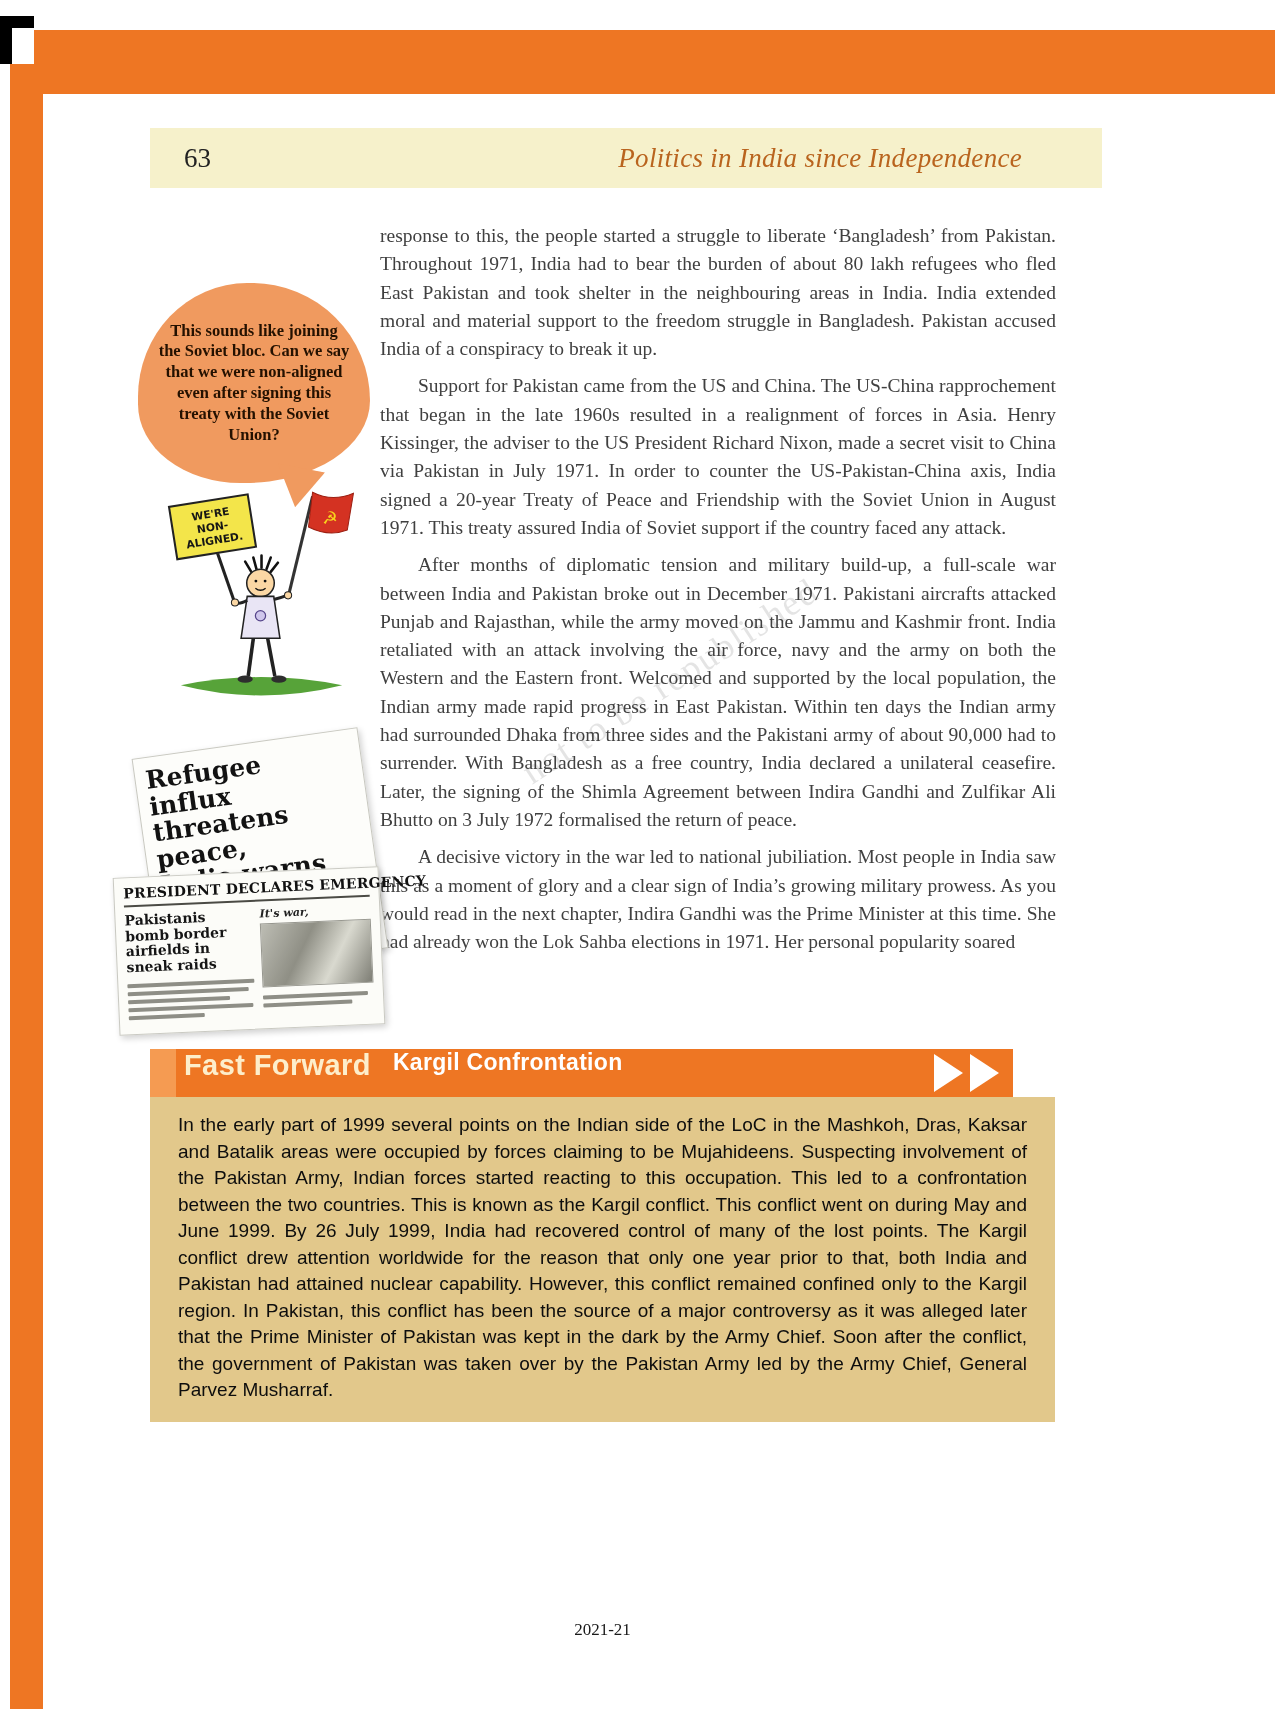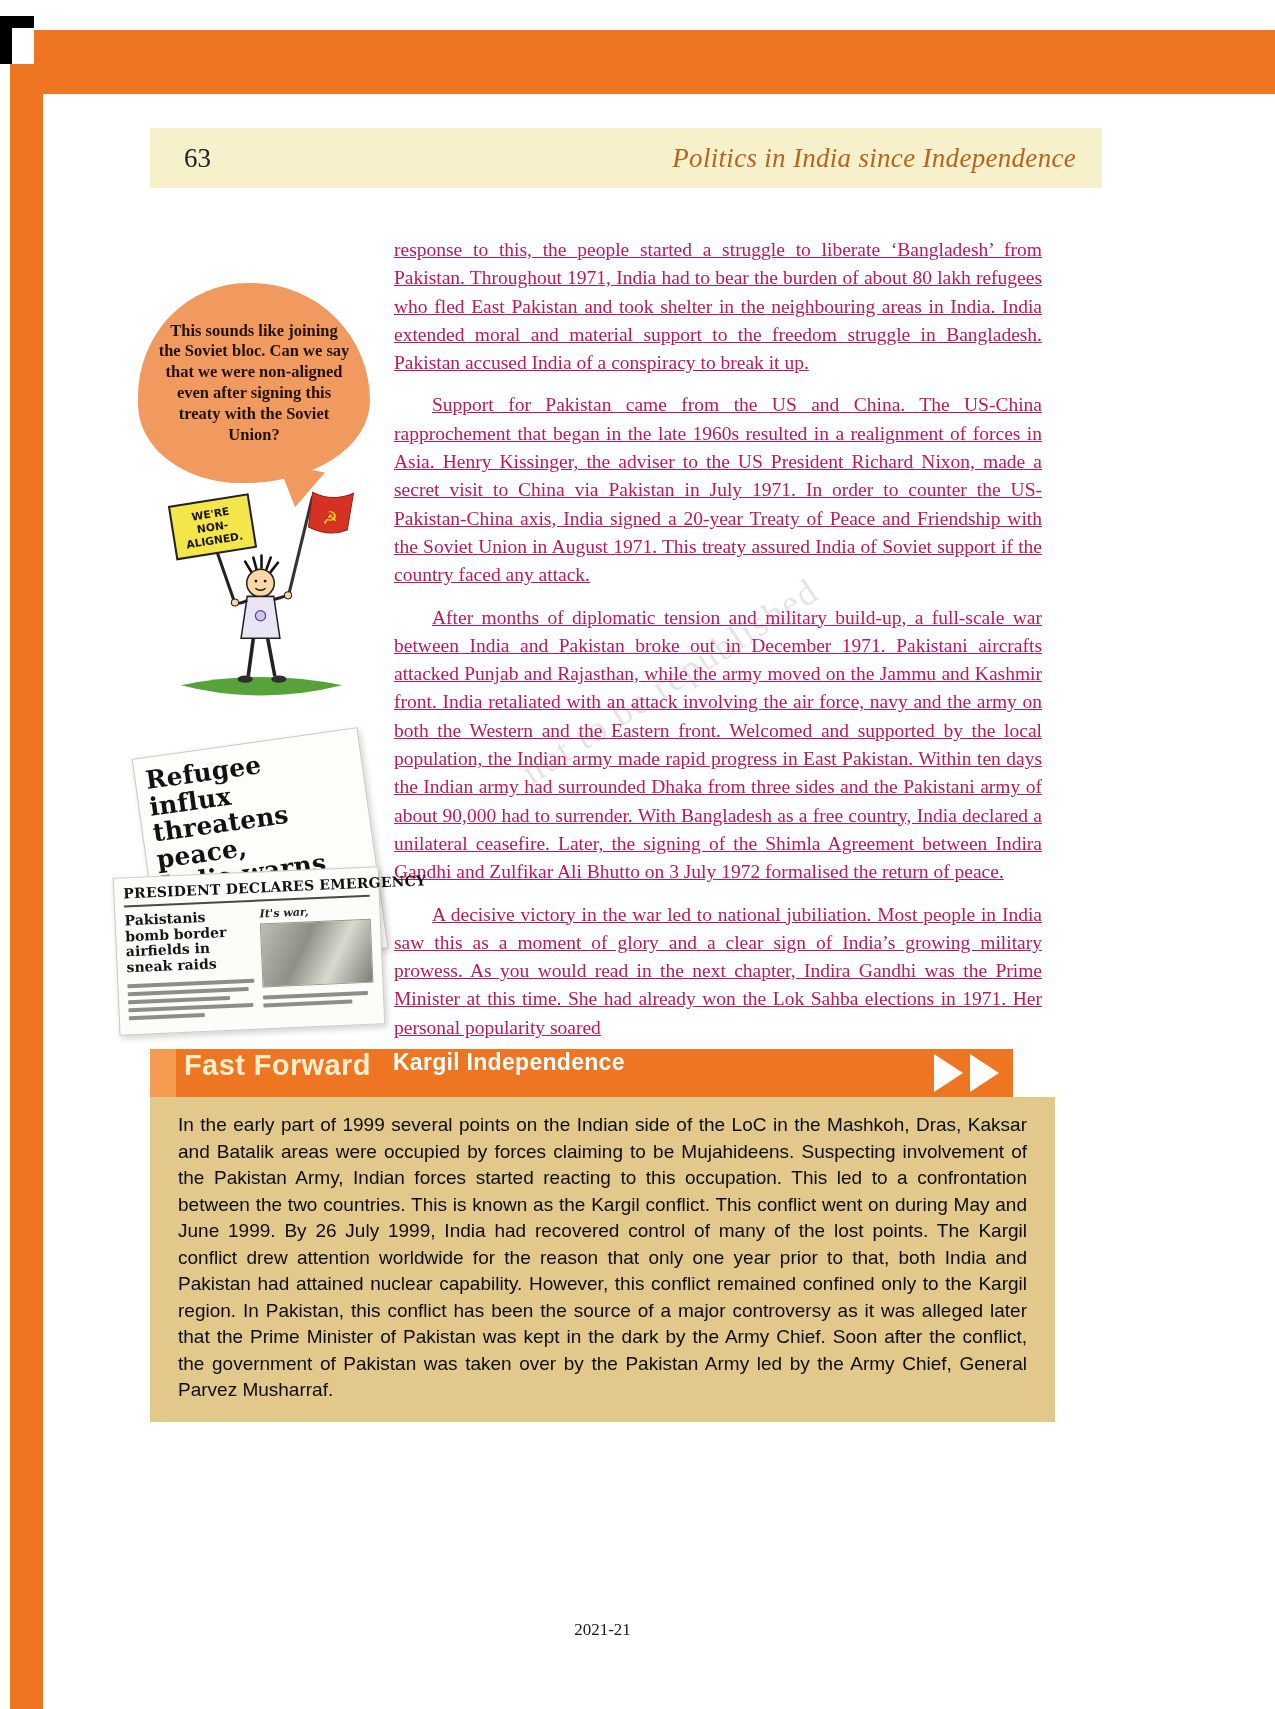--- a/index.html
+++ b/index.html
@@ -9,21 +9,21 @@
   
   .corner-mark{position:absolute;left:0;top:16px;width:34px;height:48px;background:#000;z-index:6;}
   .corner-mark::after{content:'';position:absolute;left:12px;top:12px;width:22px;height:36px;background:#fff;}
   .top-bar{position:absolute;left:10px;right:0;top:30px;height:64px;background:var(--accent,#ee7623);z-index:2;}
   .left-strip{position:absolute;left:10px;top:30px;width:33px;bottom:0;background:var(--accent,#ee7623);z-index:2;}
 
   
   .header-band{position:absolute;left:150px;top:128px;width:952px;height:60px;background:var(--band,#f6f1cb);
                display:flex;align-items:center;justify-content:space-between;z-index:3;}
   .page-num{font-size:27px;color:#222;padding-left:34px;}
-  .running-title{font-style:italic;font-size:27px;color:var(--title-color,#b9641e);padding-right:26px;letter-spacing:.3px;}
+  .running-title{font-style:italic;font-size:27px;color:var(--title-color,#b9641e);padding-right:80px;letter-spacing:.3px;}
 
   
   .watermark{position:absolute;left:400px;top:660px;width:540px;text-align:center;
              transform:rotate(-33deg);font-size:36px;letter-spacing:2px;color:#b9b9b9;opacity:.38;
              z-index:1;pointer-events:none;}
 
   
   .bubble{position:absolute;left:138px;top:283px;width:232px;height:200px;background:var(--bubble,#f09a5f);
           border-radius:48% 52% 55% 45% / 58% 60% 42% 40%;display:flex;align-items:center;justify-content:flex-end;
           padding:14px 20px;box-sizing:border-box;z-index:4;text-align:center;
@@ -53,21 +53,21 @@
   .clip2-body{display:flex;gap:8px;margin-top:6px;}
   .clip2-left{flex:1.15;}
   .clip2-subhead{font-family:"DejaVu Serif",serif;font-weight:bold;font-size:14px;line-height:1.12;color:#151515;}
   .clip2-right{flex:1;}
   .clip2-caption{font-family:"DejaVu Serif",serif;font-weight:bold;font-style:italic;font-size:11px;color:#222;margin-bottom:3px;}
   .clip2-photo{width:100%;height:64px;border:1px solid #96968e;box-sizing:border-box;
                background:linear-gradient(118deg,#bdbdb4 0%,#8f8f85 38%,#d9d9cf 66%,#7d7d74 100%);}
 
   
   .body-col{position:absolute;left:380px;top:222px;width:676px;z-index:2;}
-  .para{margin:14px;font-size:19.5px;line-height:28.3px;color:#be185d;text-align:justify;text-decoration:underline;}
+  .para{margin:0;font-size:19.5px;line-height:28.3px;color:#404040;text-align:justify;}
   .para + .para{margin-top:9px;text-indent:38px;}
 
   
   .ff-banner{position:absolute;left:150px;top:1049px;width:863px;height:48px;background:var(--accent,#ee7623);
              display:flex;align-items:flex-start;z-index:3;}
   .ff-chip{width:26px;height:48px;background:#f59b52;flex:0 0 auto;}
   .ff-label{font-family:"Liberation Sans","DejaVu Sans",sans-serif;font-weight:bold;font-size:29px;
             color:#fdeecb;margin-left:8px;letter-spacing:.4px;}
   .ff-title{font-family:"Liberation Sans","DejaVu Sans",sans-serif;font-weight:bold;font-size:23px;
             color:#ffffff;margin-left:22px;letter-spacing:.3px;}
@@ -177,21 +177,21 @@
   <div class="body-col">
     <p class="para">response to this, the people started a struggle to liberate ‘Bangladesh’ from Pakistan. Throughout 1971, India had to bear the burden of about 80 lakh refugees who fled East Pakistan and took shelter in the neighbouring areas in India. India extended moral and material support to the freedom struggle in Bangladesh. Pakistan accused India of a conspiracy to break it up.</p>
     <p class="para">Support for Pakistan came from the US and China. The US-China rapprochement that began in the late 1960s resulted in a realignment of forces in Asia. Henry Kissinger, the adviser to the US President Richard Nixon, made a secret visit to China via Pakistan in July 1971. In order to counter the US-Pakistan-China axis, India signed a 20-year Treaty of Peace and Friendship with the Soviet Union in August 1971. This treaty assured India of Soviet support if the country faced any attack.</p>
     <p class="para">After months of diplomatic tension and military build-up, a full-scale war between India and Pakistan broke out in December 1971. Pakistani aircrafts attacked Punjab and Rajasthan, while the army moved on the Jammu and Kashmir front. India retaliated with an attack involving the air force, navy and the army on both the Western and the Eastern front. Welcomed and supported by the local population, the Indian army made rapid progress in East Pakistan. Within ten days the Indian army had surrounded Dhaka from three sides and the Pakistani army of about 90,000 had to surrender. With Bangladesh as a free country, India declared a unilateral ceasefire. Later, the signing of the Shimla Agreement between Indira Gandhi and Zulfikar Ali Bhutto on 3 July 1972 formalised the return of peace.</p>
     <p class="para">A decisive victory in the war led to national jubiliation. Most people in India saw this as a moment of glory and a clear sign of India’s growing military prowess. As you would read in the next chapter, Indira Gandhi was the Prime Minister at this time. She had already won the Lok Sahba elections in 1971. Her personal popularity soared</p>
   </div>
 
   <div class="ff-banner">
     <span class="ff-chip"></span>
     <span class="ff-label">Fast Forward</span>
-    <span class="ff-title">Kargil Independence</span>
+    <span class="ff-title">Kargil Confrontation</span>
     <span class="ff-arrows">
       <i class="tri"></i>
       <i class="tri"></i>
     </span>
   </div>
 
   <div class="ff-box">
     <p>In the early part of 1999 several points on the Indian side of the LoC in the Mashkoh, Dras, Kaksar and Batalik areas were occupied by forces claiming to be Mujahideens. Suspecting involvement of the Pakistan Army, Indian forces started reacting to this occupation. This led to a confrontation between the two countries.  This is known as the Kargil conflict. This conflict went on during May and June 1999.  By 26 July 1999, India had recovered control of many of the lost points. The Kargil conflict drew attention worldwide for the reason that only one year prior to that, both India and Pakistan had attained nuclear capability. However, this conflict remained confined only to the Kargil region. In Pakistan, this conflict has been the source of a major controversy as it was alleged later that the Prime Minister of Pakistan was kept in the dark by the Army Chief. Soon after the conflict, the government of Pakistan was taken over by the Pakistan Army led by the Army Chief, General Parvez Musharraf.</p>
   </div>
 

